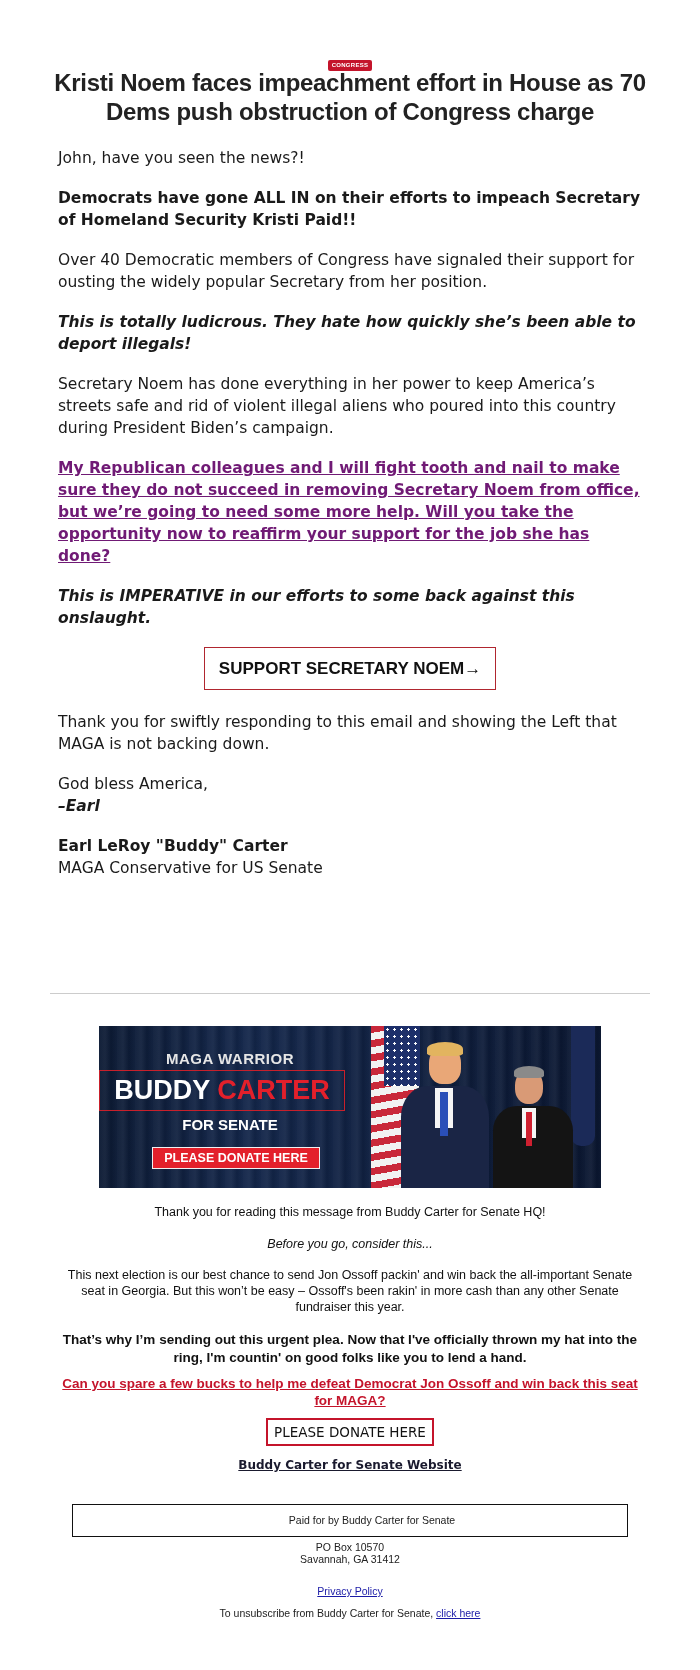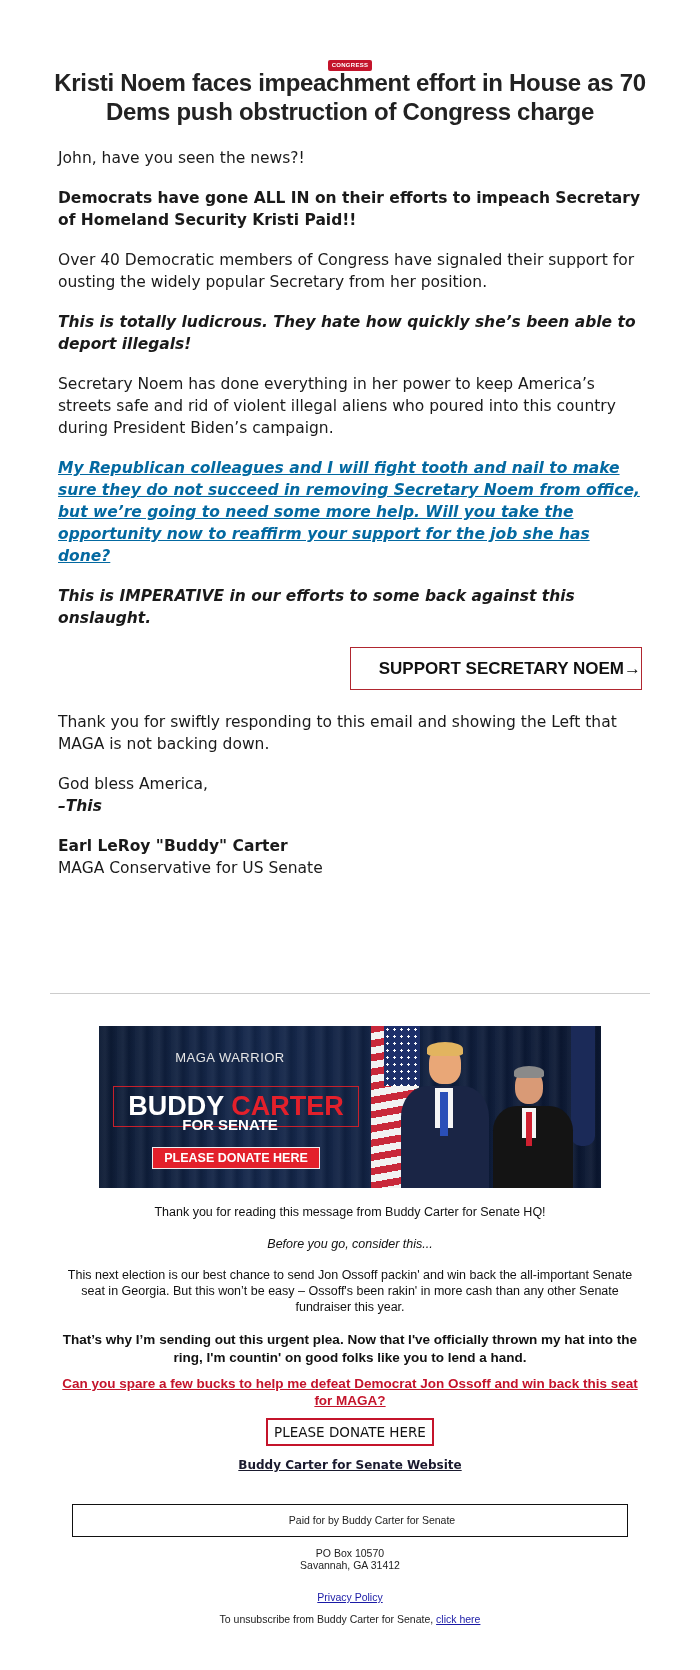--- a/index.html
+++ b/index.html
@@ -11,39 +11,39 @@
   .badge { display: inline-block; background: #c4142b; color: #fff; font-family: "Liberation Sans", sans-serif;
            font-weight: bold; font-size: 6px; letter-spacing: 0.3px; padding: 2px 4px; border-radius: 2px; line-height: 7px; }
 
   .headline { text-align: center; font-family: "Liberation Sans", sans-serif; font-weight: bold; font-size: 24px;
               line-height: 29px; color: #222; padding: 4px 48px 0; letter-spacing: -0.3px; }
 
   .body { padding: 21px 58px 0 58px; font-family: "DejaVu Sans", sans-serif; font-size: 15.5px; line-height: 22px; color: #1a1a1a; }
   .body p { margin-bottom: 18px; }
   .body .bold { font-weight: bold; }
   .body .bi { font-weight: bold; font-style: italic; }
-  .body a.redlink { color: #0369a1; font-weight: bold; text-decoration: underline; font-style: italic; }
+  .body a.redlink { color: #701a75; font-weight: bold; text-decoration: underline; }
 
-  .cta-wrap { text-align: right; margin: 4px 0 21px; text-decoration: underline; }
+  .cta-wrap { text-align: center; margin: 4px 0 21px; text-decoration: underline; }
   .cta { display: inline-block; width: 292px; height: 43px; line-height: 41px; border: 1.5px solid #b0262f;
          font-family: "Liberation Sans", sans-serif; font-weight: bold; font-size: 17px; color: #111; text-decoration: none; }
 
   .sig-name { font-weight: bold; }
 
   .divider { position: absolute; left: 50px; right: 50px; top: 993px; border-top: 1px solid #cccccc; }
 
   .footer { position: absolute; top: 1026px; left: 0; width: 700px; text-align: center; }
   .banner { display: block; margin: 0 auto; width: 502px; height: 162px; position: relative; overflow: hidden;
             background: linear-gradient(90deg, #0c1a34 0%, #13264a 30%, #0f1f3f 60%, #0a1630 100%); }
   .banner .curtain { position: absolute; inset: 0;
     background: repeating-linear-gradient(90deg, rgba(255,255,255,0.03) 0px, rgba(255,255,255,0.06) 6px, rgba(0,0,0,0.08) 12px, rgba(255,255,255,0.02) 18px); }
   .banner .t1 { position: absolute; left: 0; width: 262px; top: 24px; text-align: center; color: #e6e6e6;
-                font-family: "Liberation Sans", sans-serif; font-size: 13px; letter-spacing: 0.5px; }
-  .banner .namebox { position: absolute; left: 14px; top: 44px; width: 246px; height: 41px; border: 1.5px solid #c8202b;
-                     text-align: center; line-height: 38px; font-family: "Liberation Sans", sans-serif; font-weight: bold; font-size: 27px; margin-top: 16px; }
+                font-family: "Liberation Sans", sans-serif; font-size: 15px; letter-spacing: 0.5px; font-weight: bold; }
+  .banner .namebox { position: absolute; left: 0; top: 44px; width: 246px; height: 41px; border: 1.5px solid #c8202b;
+                     text-align: center; line-height: 38px; font-family: "Liberation Sans", sans-serif; font-weight: bold; font-size: 27px; }
   .banner .namebox .w { color: #fff; }
   .banner .namebox .r { color: #e3202b; }
   .banner .t3 { position: absolute; left: 0; width: 262px; top: 90px; text-align: center; color: #fff;
                 font-family: "Liberation Sans", sans-serif; font-weight: bold; font-size: 15px; }
   .banner .donate { position: absolute; left: 53px; top: 121px; width: 168px; height: 22px; background: #e3202b; border: 1px solid #f0f0f0;
                     color: #fff; font-family: "Liberation Sans", sans-serif; font-weight: bold; font-size: 12.5px; line-height: 20px; text-align: center; }
   .banner .flag { position: absolute; left: 272px; top: 0; width: 48px; height: 162px;
                   background: repeating-linear-gradient(170deg, #c9283a 0px, #c9283a 7px, #f2f2f2 7px, #f2f2f2 14px); }
   .banner .flag-canton { position: absolute; left: 285px; top: 0; width: 36px; height: 60px; background: #1d2f6a;
                          background-image: radial-gradient(#ffffff 1.2px, transparent 1.4px); background-size: 7px 7px; }
@@ -67,21 +67,21 @@
   .f-para { font-size: 12.5px; line-height: 16px; margin: 16px 58px 8px; }
   .f-bold { font-size: 13.5px; font-weight: bold; line-height: 18px; margin: 16px 58px 0; }
   .f-red { display: block; font-size: 13.5px; font-weight: bold; line-height: 17px; margin: 8px 58px 0; color: #c4142b; text-decoration: underline; }
   .f-donate { display: inline-block; margin-top: 9px; width: 168px; height: 28px; border: 2px solid #c4142b; line-height: 24px;
               font-family: "DejaVu Sans", sans-serif; font-size: 13.5px; color: #111; text-decoration: none; }
   .f-website { display: block; margin-top: 12px; font-family: "DejaVu Sans", sans-serif; font-weight: bold; font-size: 12px;
                color: #1a1a2e; text-decoration: underline; }
 
   .paidbox { margin: 32px auto 0; width: 556px; height: 33px; border: 1px solid #111; line-height: 31px;
              font-family: "Liberation Sans", sans-serif; font-size: 10.5px; color: #222; padding-left: 44px; }
-  .addr { margin-top: 10px; font-family: "Liberation Sans", sans-serif; font-size: 10.5px; line-height: 12px; color: #222; }
+  .addr { margin-top: 4px; font-family: "Liberation Sans", sans-serif; font-size: 10.5px; line-height: 12px; color: #222; }
   .privacy { display: inline-block; margin-top: 20px; font-family: "Liberation Sans", sans-serif; font-size: 10.5px; color: #1a1aa6; text-decoration: underline; }
   .unsub { margin-top: 8px; font-family: "Liberation Sans", sans-serif; font-size: 10.5px; color: #222; }
   .unsub a { color: #1a1aa6; text-decoration: underline; }
 </style>
 </head>
 <body>
 
 <div class="page">
 
   <div class="badge-wrap">
@@ -99,21 +99,21 @@
     <p><a href="#" class="redlink">My Republican colleagues and I will fight tooth and nail to make sure they do not succeed in removing Secretary Noem from office, but we’re going to need some more help. Will you take the opportunity now to reaffirm your support for the job she has done?</a></p>
     <p class="bi">This is IMPERATIVE in our efforts to some back against this onslaught.</p>
 
     <div class="cta-wrap">
       <a href="#" class="cta">SUPPORT SECRETARY NOEM→</a>
     </div>
 
     <p>Thank you for swiftly responding to this email and showing the Left that MAGA is not backing down.</p>
     <p>
       <span>God bless America,</span><br>
-      <span class="bi">–This</span>
+      <span class="bi">–Earl</span>
     </p>
     <p>
       <span class="sig-name">Earl LeRoy "Buddy" Carter</span><br>
       <span>MAGA Conservative for US Senate</span>
     </p>
   </div>
 
   <div class="divider"></div>
 
   <div class="footer">

